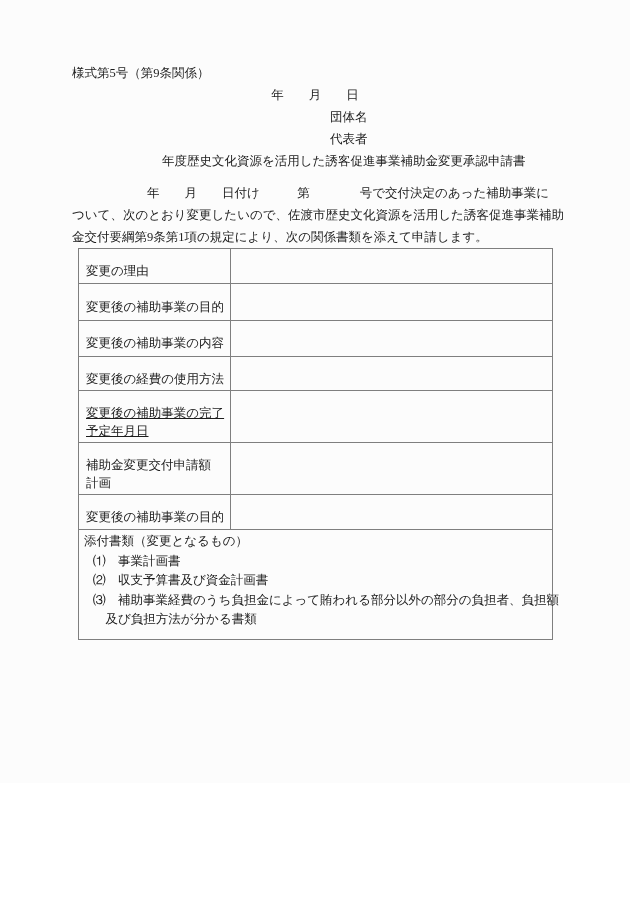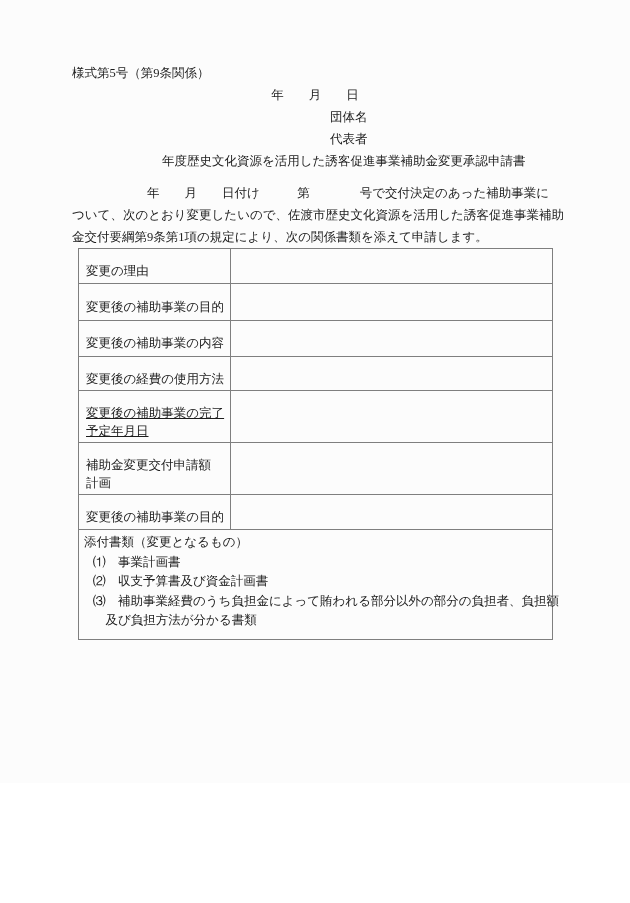--- a/index.html
+++ b/index.html
@@ -49,21 +49,21 @@
     white-space: pre;
     vertical-align: middle;
     margin-left: 14px;
   }
   td.val { width: 322px; }
   tr.h33 { height: 33px; }
   tr.h36 { height: 36px; }
   tr.h37 { height: 37px; }
   tr.h40 { height: 40px; text-decoration: underline; }
   tr.h35 { height: 35px; }
-  tr.h105 { height: 105px; }
+  tr.h105 { height: 105px; font-family: Liberation Mono, monospace; }
   td.att {
     padding: 3px 6px 8px 5px;
     line-height: 19.5px;
     vertical-align: top;
   }
   .att-item { padding-left: 9px; white-space: pre; }
 </style>
 </head>
 <body>
 

